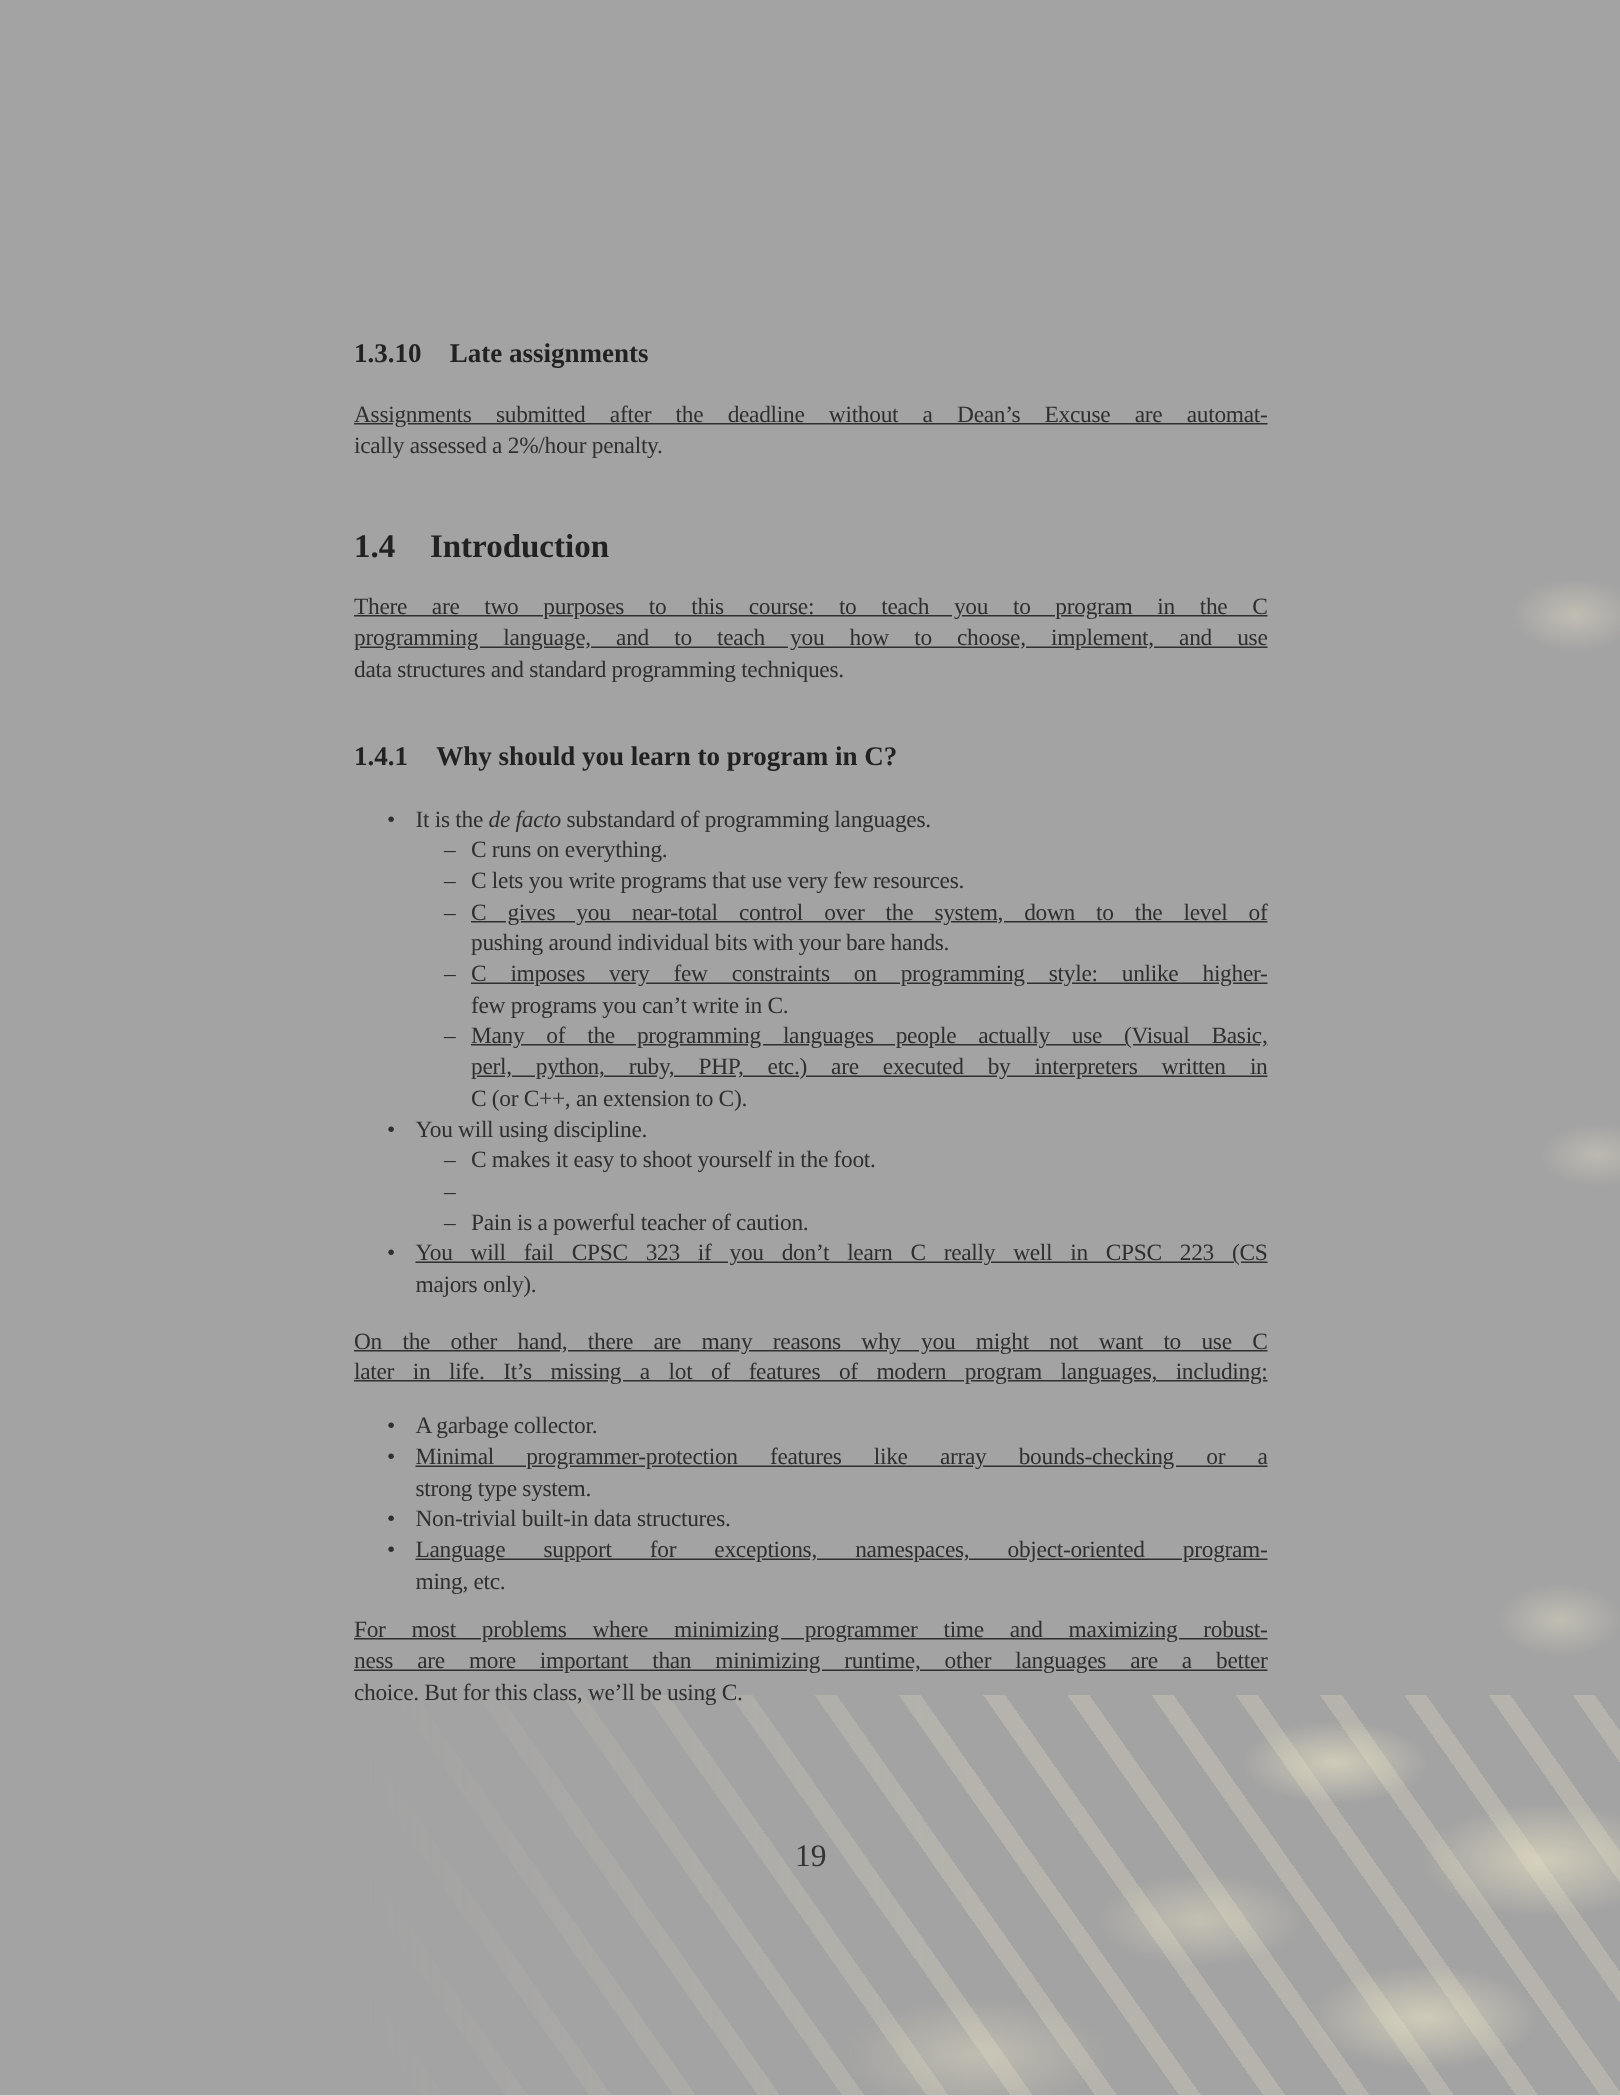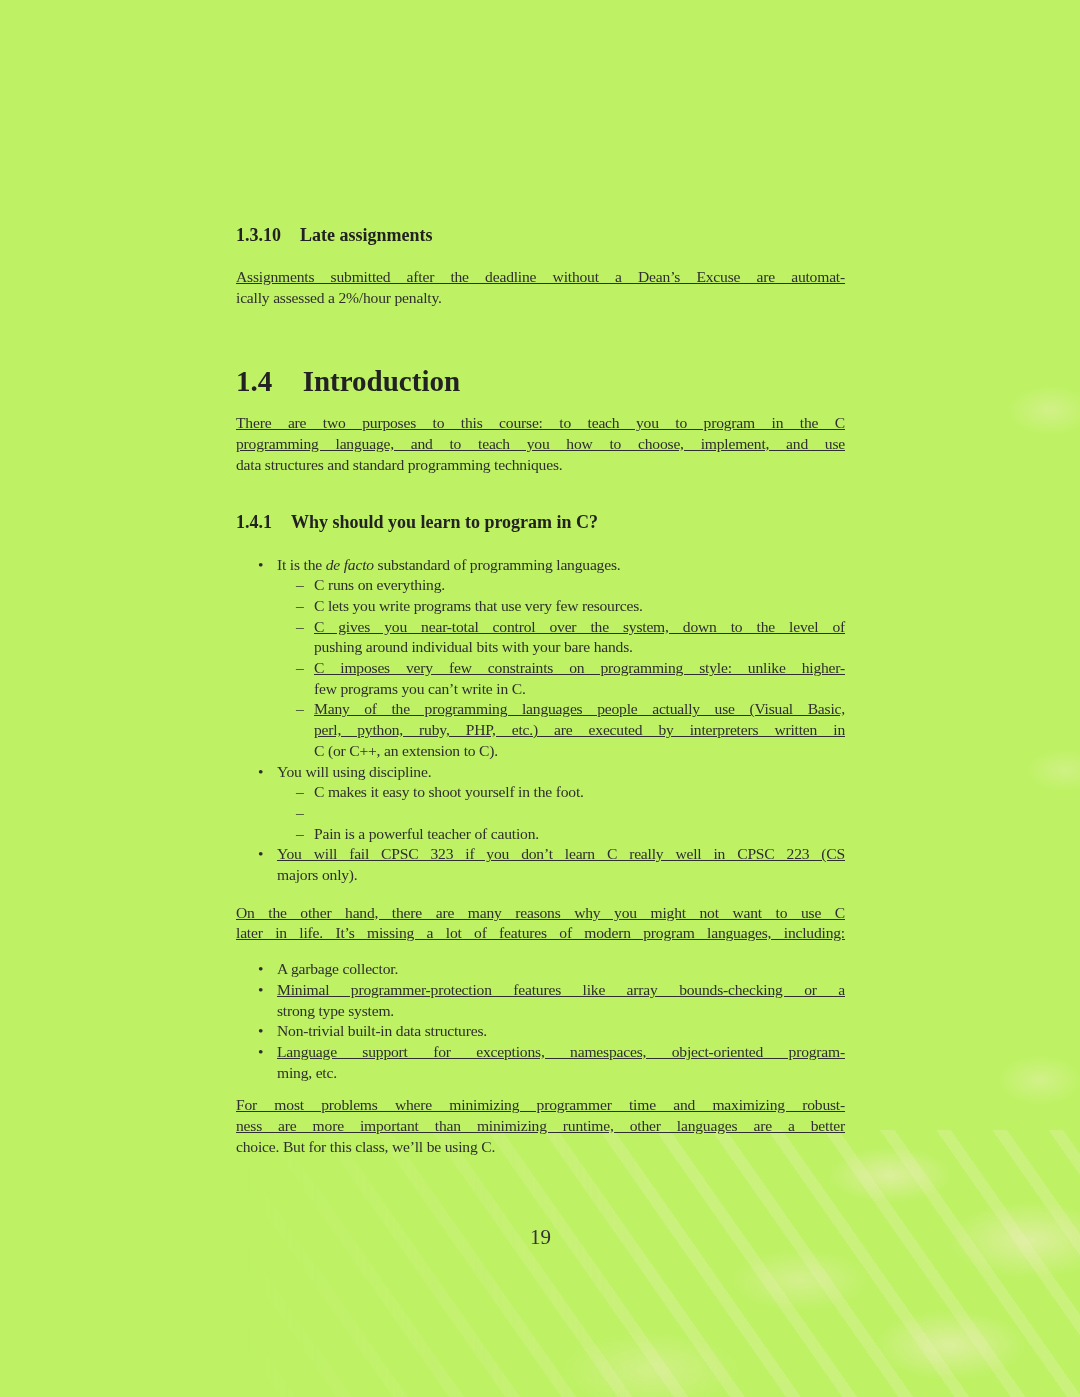--- a/index.html
+++ b/index.html
@@ -1,20 +1,20 @@
 <!DOCTYPE html>
 <html><head>
 <meta charset="utf-8">
 <style>
   html, body { margin: 0; padding: 0; background: #ffffff; }
   .page {
     position: relative;
     width: 1080px;
     height: 1397px;
-    background: #bef264;
+    background: #a3a3a3;
     font-family: "Liberation Serif", "DejaVu Serif", serif;
     color: #2f2f2f;
     overflow: hidden;
   }
   
   .artifact-right {
     position: absolute; left: 980px; top: 250px; width: 100px; height: 900px;
     pointer-events: none;
     background:
       radial-gradient(ellipse 60px 35px at 70px 160px, rgba(246,238,206,.35), rgba(255,255,255,0) 70%),
@@ -44,25 +44,25 @@
   }
   .h-sub {
     font-weight: bold;
     font-size: 18px;
     line-height: 22px;
     color: #222;
     letter-spacing: 0;
   }
   .h-sec {
     font-weight: bold;
-    font-size: 29px;
+    font-size: 22px;
     line-height: 27px;
     color: #222;
     letter-spacing: 0;
-    margin-top: 60px;
+    margin-top: 42px;
   }
   .hnum { margin-right: 1.05em; }
   .para { margin-top: 18px; }
   .para.first { margin-top: 21px; }
   .para-other { margin-top: 17px; }
   .para-final { margin-top: 12px; }
   .h-why { margin-top: 35px; }
   .list { margin-top: 22px; }
   .list2 { margin-top: 15px; }
   .ln { min-height: 20.7px; }

